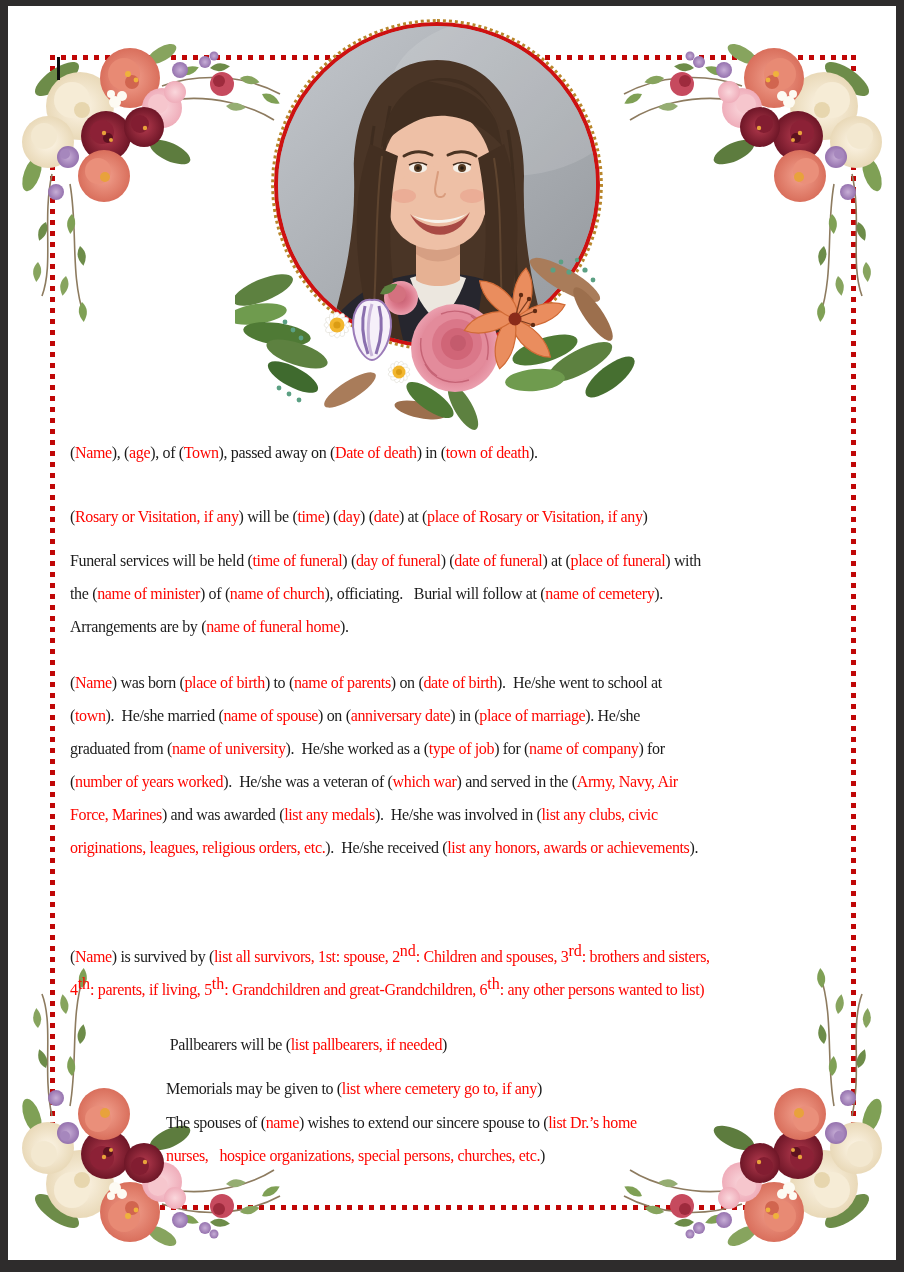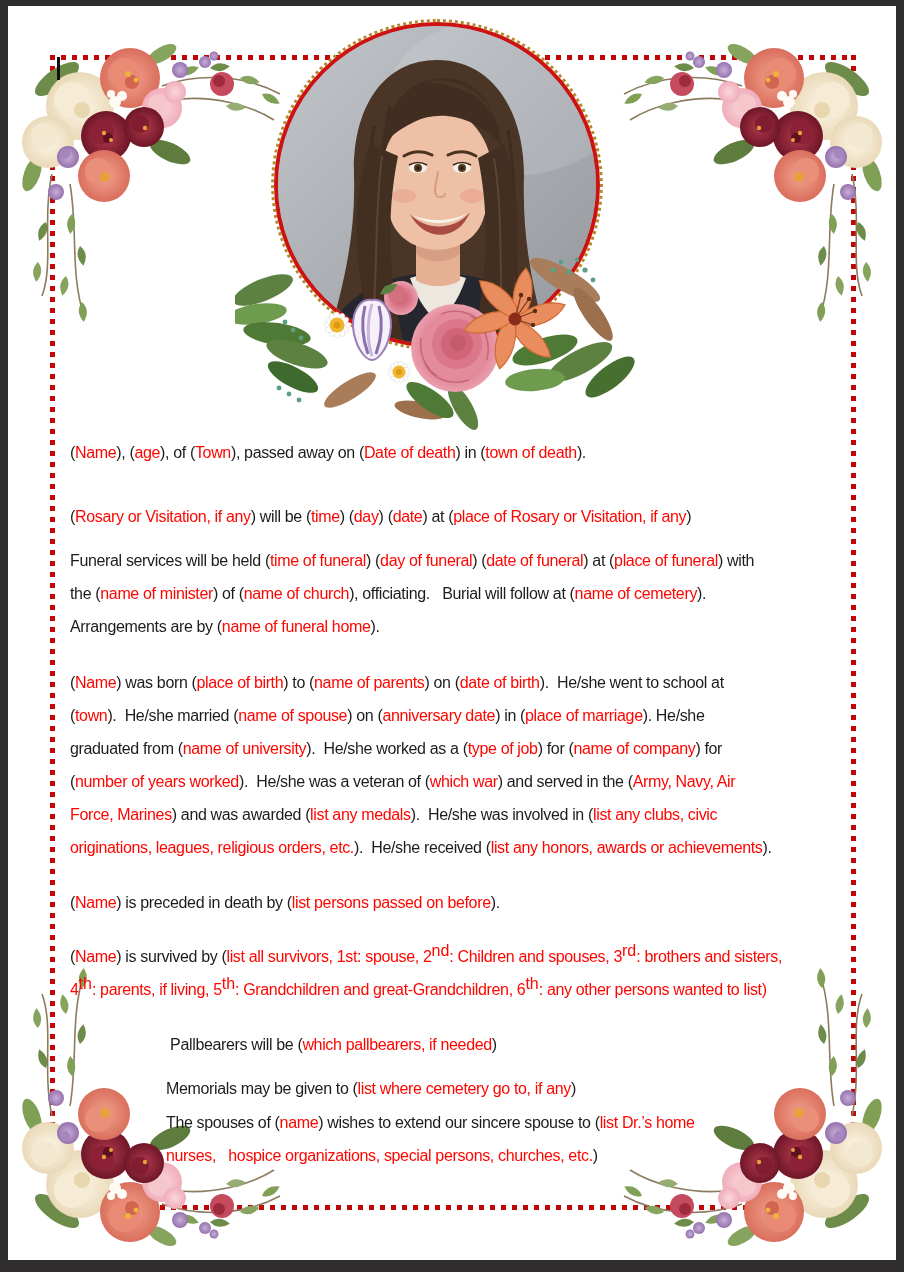--- a/index.html
+++ b/index.html
@@ -1,17 +1,17 @@
 <!DOCTYPE html>
 <html><head>
 <meta charset="utf-8">
 <style>
   html,body{margin:0;padding:0;background:#2e2c2c;}
   .stage{position:relative;width:904px;height:1272px;background:#2e2c2c;overflow:hidden;
-         font-family:Liberation Sans, sans-serif;}
+         font-family:Liberation Serif, serif;}
   .page{position:absolute;left:8px;top:6px;right:8px;bottom:12px;background:#ffffff;}
   
   .bline{position:absolute;z-index:1;}
   .bh{height:5px;background:repeating-linear-gradient(90deg,#c00606 0 5px,transparent 5px 11px);}
   .bv{width:5px;background:repeating-linear-gradient(180deg,#c00606 0 5px,transparent 5px 11px);}
   .b-top{left:50px;top:55px;width:806px;}
   .b-bottom{left:50px;top:1205px;width:806px;}
   .b-left{left:50px;top:55px;height:1155px;}
   .b-right{left:851px;top:55px;height:1155px;}
   
@@ -313,18 +313,17 @@
   <svg class="floral f-center" width="430" height="190" viewBox="0 0 430 190">
       <use href="#centerBouquet"></use>
     </svg>
 
   <div class="caret"></div>
 
   <div class="para p1"><span class="s-k">(</span><span class="s-r">Name</span><span class="s-k">), (</span><span class="s-r">age</span><span class="s-k">), of (</span><span class="s-r">Town</span><span class="s-k">), passed away on (</span><span class="s-r">Date of death</span><span class="s-k">) in (</span><span class="s-r">town of death</span><span class="s-k">).</span></div>
   <div class="para p2"><span class="s-k">(</span><span class="s-r">Rosary or Visitation, if any</span><span class="s-k">) will be (</span><span class="s-r">time</span><span class="s-k">) (</span><span class="s-r">day</span><span class="s-k">) (</span><span class="s-r">date</span><span class="s-k">) at (</span><span class="s-r">place of Rosary or Visitation, if any</span><span class="s-k">)</span></div>
   <div class="para p3"><span class="s-k">Funeral services will be held (</span><span class="s-r">time of funeral</span><span class="s-k">) (</span><span class="s-r">day of funeral</span><span class="s-k">) (</span><span class="s-r">date of funeral</span><span class="s-k">) at (</span><span class="s-r">place of funeral</span><span class="s-k">) with</span><br><span class="s-k">the (</span><span class="s-r">name of minister</span><span class="s-k">) of (</span><span class="s-r">name of church</span><span class="s-k">), officiating.   Burial will follow at (</span><span class="s-r">name of cemetery</span><span class="s-k">).</span><br><span class="s-k">Arrangements are by (</span><span class="s-r">name of funeral home</span><span class="s-k">).</span></div>
   <div class="para p4"><span class="s-k">(</span><span class="s-r">Name</span><span class="s-k">) was born (</span><span class="s-r">place of birth</span><span class="s-k">) to (</span><span class="s-r">name of parents</span><span class="s-k">) on (</span><span class="s-r">date of birth</span><span class="s-k">).  He/she went to school at</span><br><span class="s-k">(</span><span class="s-r">town</span><span class="s-k">).  He/she married (</span><span class="s-r">name of spouse</span><span class="s-k">) on (</span><span class="s-r">anniversary date</span><span class="s-k">) in (</span><span class="s-r">place of marriage</span><span class="s-k">). He/she</span><br><span class="s-k">graduated from (</span><span class="s-r">name of university</span><span class="s-k">).  He/she worked as a (</span><span class="s-r">type of job</span><span class="s-k">) for (</span><span class="s-r">name of company</span><span class="s-k">) for</span><br><span class="s-k">(</span><span class="s-r">number of years worked</span><span class="s-k">).  He/she was a veteran of (</span><span class="s-r">which war</span><span class="s-k">) and served in the (</span><span class="s-r">Army, Navy, Air</span><br><span class="s-r">Force, Marines</span><span class="s-k">) and was awarded (</span><span class="s-r">list any medals</span><span class="s-k">).  He/she was involved in (</span><span class="s-r">list any clubs, civic</span><br><span class="s-r">originations, leagues, religious orders, etc.</span><span class="s-k">).  He/she received (</span><span class="s-r">list any honors, awards or achievements</span><span class="s-k">).</span></div>
-  <div class="para p5"><span class="s-k">(</span><span class="s-r">Name</span><span class="s-k">) is preceded in death by (</span><span class="s-r">list persons passed on before</span><span class="s-k">).</span></div>
   <div class="para p6"><span class="s-k">(</span><span class="s-r">Name</span><span class="s-k">) is survived by (</span><span class="s-r">list all survivors, 1st: spouse, 2</span><span class="s-sup">nd</span><span class="s-r">: Children and spouses, 3</span><span class="s-sup">rd</span><span class="s-r">: brothers and sisters,</span><br><span class="s-r">4</span><span class="s-sup">th</span><span class="s-r">: parents, if living, 5</span><span class="s-sup">th</span><span class="s-r">: Grandchildren and great-Grandchildren, 6</span><span class="s-sup">th</span><span class="s-r">: any other persons wanted to list</span><span class="s-r">)</span></div>
-  <div class="para p7 indent"><span class="s-k"> Pallbearers will be (</span><span class="s-r">which pallbearers, if needed</span><span class="s-k">)</span></div>
+  <div class="para p7 indent"><span class="s-k"> Pallbearers will be (</span><span class="s-r">list pallbearers, if needed</span><span class="s-k">)</span></div>
   <div class="para p8 indent"><span class="s-k">Memorials may be given to (</span><span class="s-r">list where cemetery go to, if any</span><span class="s-k">)</span></div>
   <div class="para p9 indent"><span class="s-k">The spouses of (</span><span class="s-r">name</span><span class="s-k">) wishes to extend our sincere spouse to (</span><span class="s-r">list Dr.’s home</span><br><span class="s-r">nurses,   hospice organizations, special persons, churches, etc.</span><span class="s-k">)</span></div>
 </div>
 
 </body></html>

